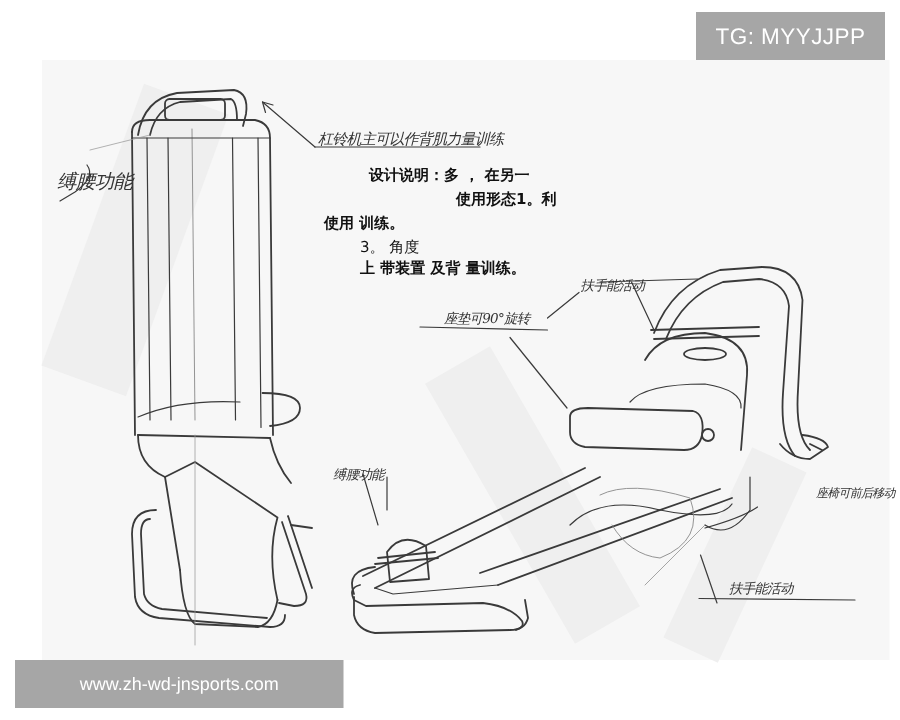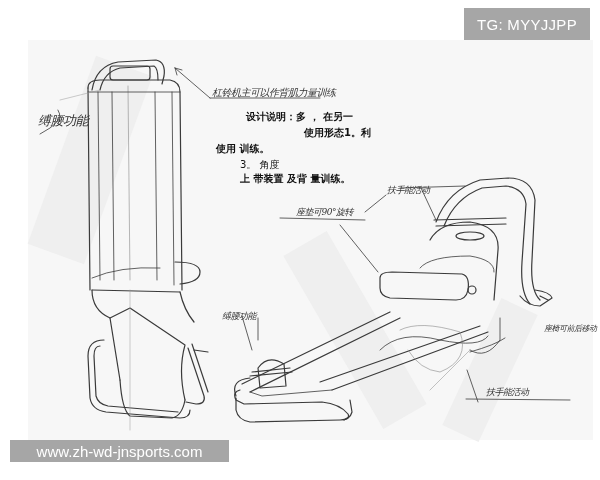--- a/index.html
+++ b/index.html
@@ -22,21 +22,21 @@
   }
   .desc {
     position: absolute; font-family: "DejaVu Sans", sans-serif; font-weight: bold;
     color: #111; font-size: 10px; white-space: nowrap;
   }
   .tag {
     position: absolute; background: #a6a6a6; color: #ffffff;
     font-family: "Liberation Sans", sans-serif; display: flex; align-items: center; justify-content: center;
   }
   .tag-top { left: 464px; top: 8px; width: 126px; height: 32px; font-size: 15px; letter-spacing: 0.3px; text-align: right; }
-  .tag-bottom { left: 10px; top: 440px; width: 219px; height: 22px; font-size: 15px; text-align: center; }
+  .tag-bottom { left: 10px; top: 440px; width: 219px; height: 32px; font-size: 12px; text-align: center; }
 </style>
 </head>
 <body>
 
 <div class="paper"></div>
 <div class="watermark-shape" style="left:60px;top:60px;width:60px;height:200px;transform:rotate(20deg);"></div>
 <div class="watermark-shape" style="left:330px;top:230px;width:50px;height:200px;transform:rotate(-30deg);"></div>
 <div class="watermark-shape" style="left:470px;top:300px;width:40px;height:140px;transform:rotate(25deg);"></div>
 
 <svg class="sketch" viewBox="0 0 600 480" fill="none" stroke="#3a3a3a" stroke-linecap="round" stroke-linejoin="round">

